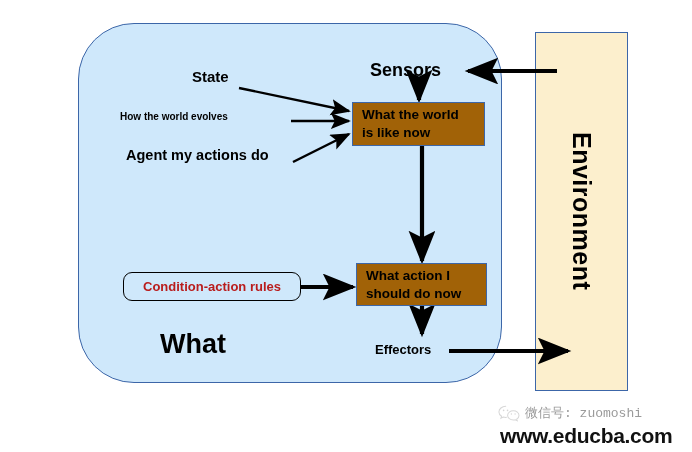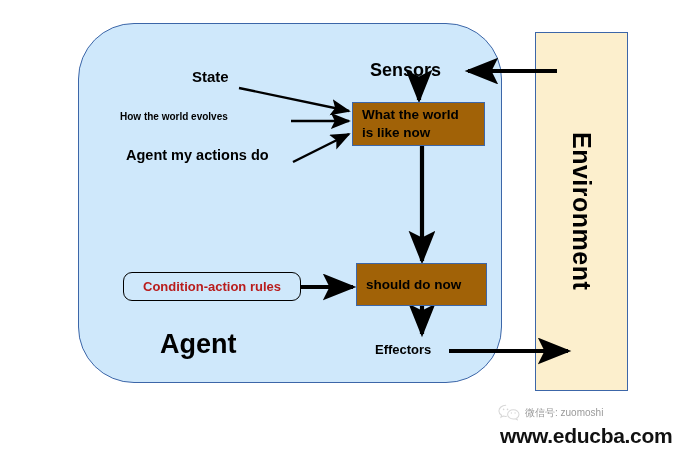--- a/index.html
+++ b/index.html
@@ -146,23 +146,23 @@
     display: flex;
     align-items: center;
     gap: 5px;
   }
   .wm-icon {
     width: 22px;
     height: 17px;
     opacity: 0.55;
   }
   .wm-cn {
-    font-size: 10px;
+    font-size: 13px;
     color: #9a9a9a;
-    font-family: Liberation Sans, sans-serif;
+    font-family: Liberation Mono, monospace;
     white-space: nowrap;
   }
   .wm-url {
     position: absolute;
     left: 2px;
     top: 20px;
     font-size: 21px;
     font-weight: bold;
     color: #111111;
     letter-spacing: -0.3px;
@@ -232,28 +232,29 @@
   <div class="lbl" id="lbl-state">State</div>
 
   <div class="lbl" id="lbl-evolves">How the world evolves</div>
 
   <div class="lbl" id="lbl-actions">Agent my actions do</div>
 
   <div class="lbl" id="lbl-sensors">Sensors</div>
 
   <div class="lbl" id="lbl-effectors">Effectors</div>
 
-  <div class="lbl" id="lbl-agent">Agent</div>
+  <div class="lbl" id="lbl-agent">What</div>
 
   <div class="proc-box" id="box-world">
     <div>What the world</div>
     <div>is like now</div>
   </div>
 
   <div class="proc-box" id="box-action">
+    <div>What action I</div>
     <div>should do now</div>
   </div>
 
   <div class="rules-box">
     <span>Condition-action rules</span>
   </div>
 
   <div class="watermark">
     <div class="wm-row1">
       <svg class="wm-icon" viewBox="0 0 24 18" xmlns="http://www.w3.org/2000/svg">

